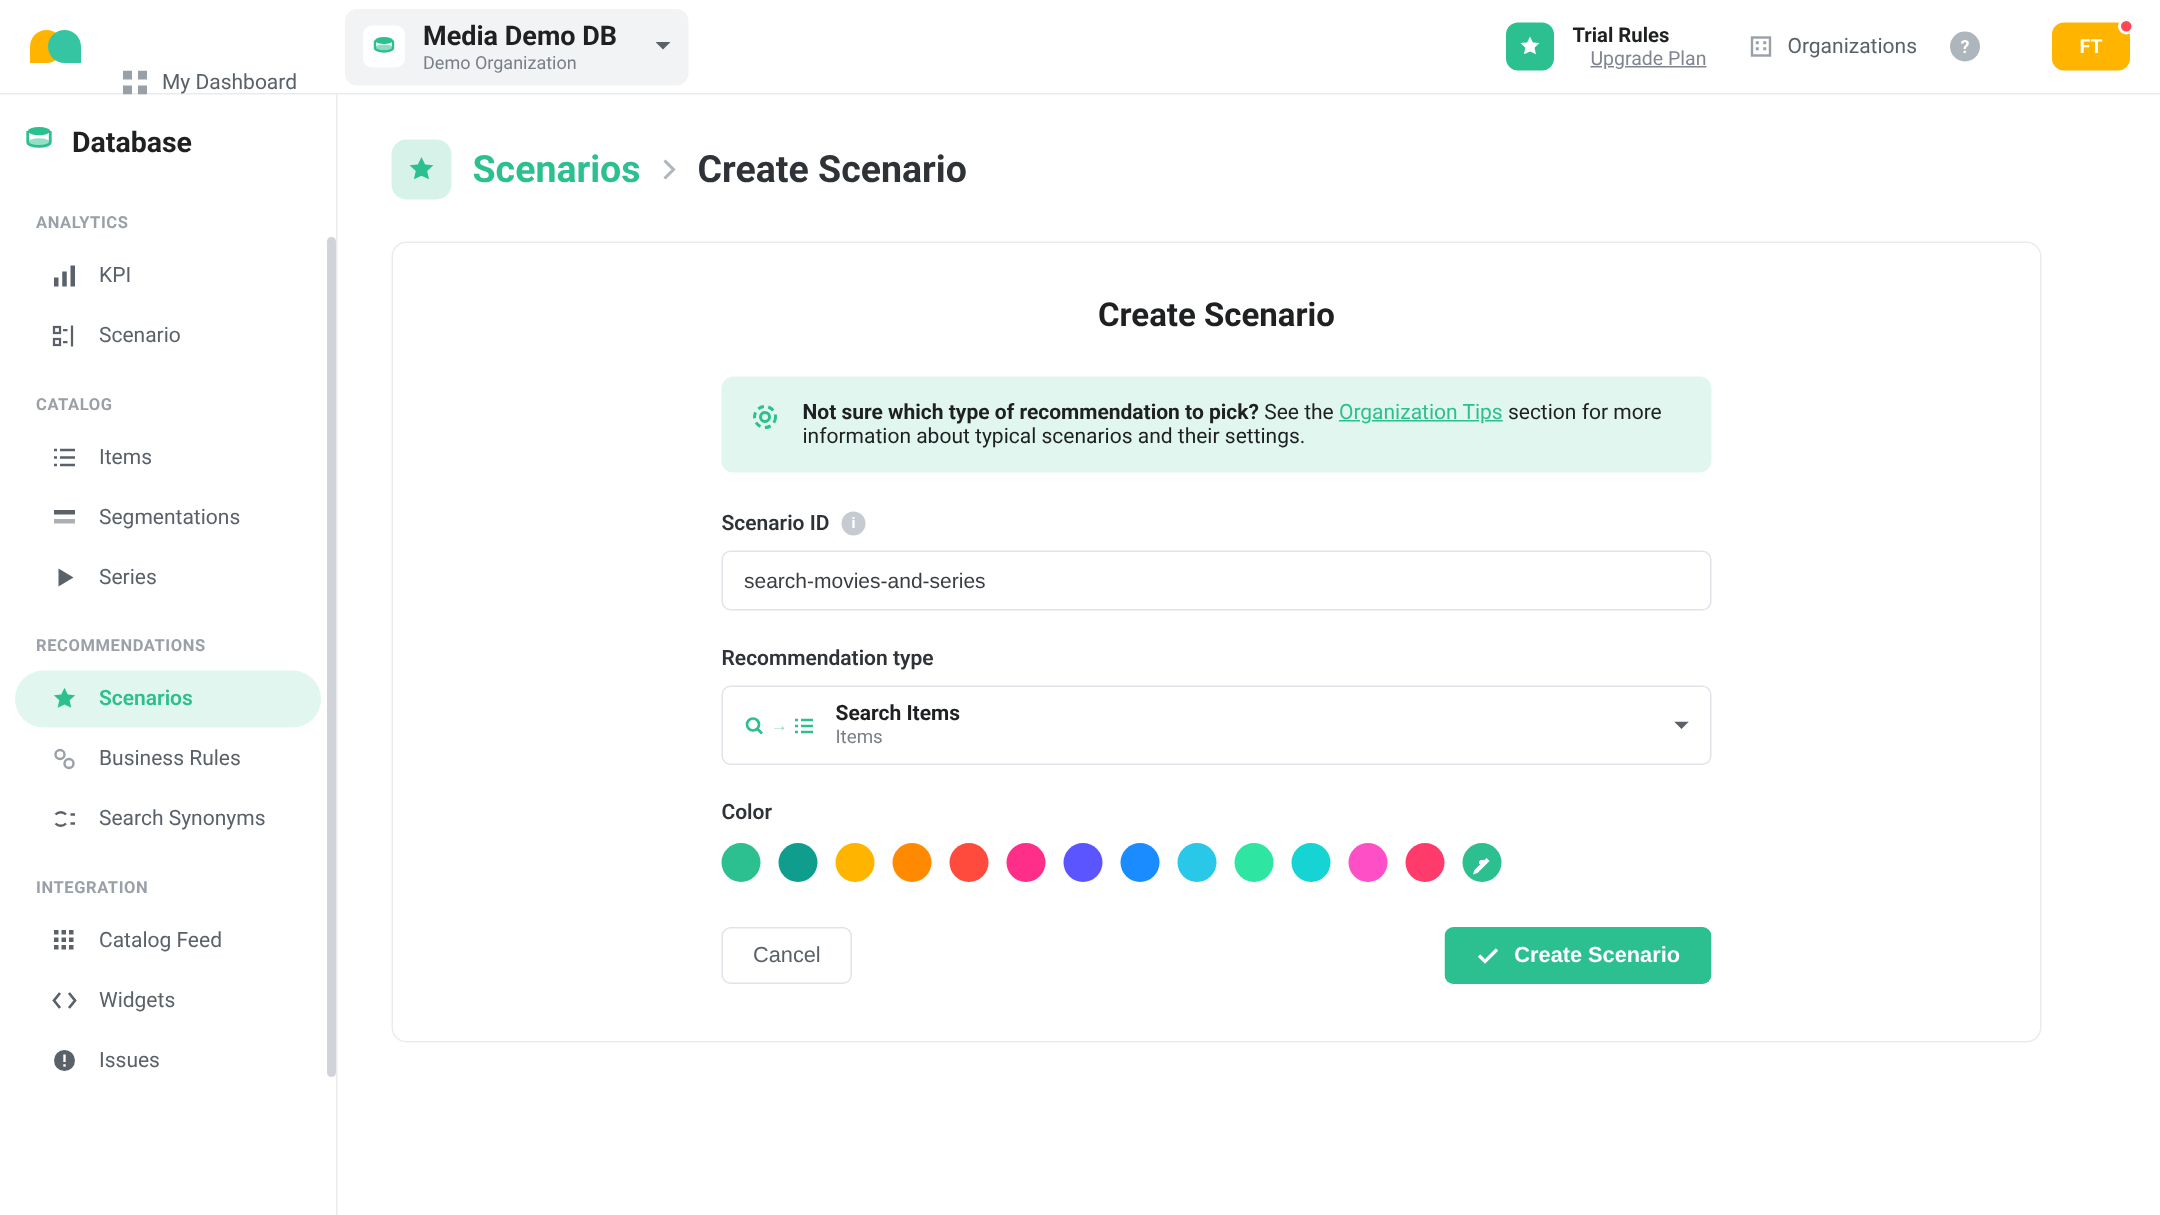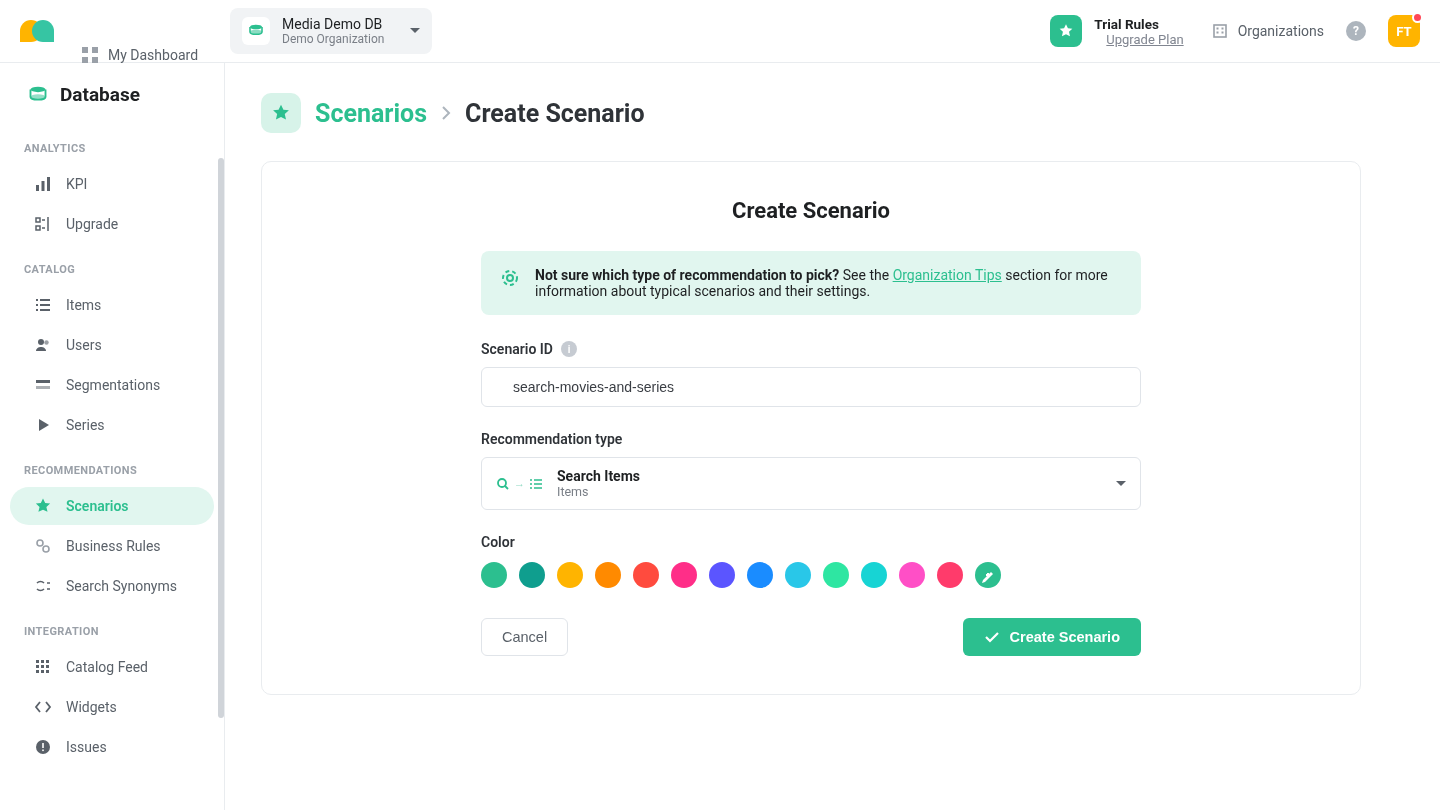--- a/index.html
+++ b/index.html
@@ -7,39 +7,39 @@
 
 
 .header { display:flex; align-items:center; height:63px; padding:0 20px; border-bottom:1px solid #e9ecef; }
 .logo { width:34px; height:22px; position:relative; margin-right:28px; }
 .logo::before { content:""; position:absolute; width:22px; height:22px; background:#ffb400; border-radius:50% 50% 50% 0; left:0; }
 .logo::after  { content:""; position:absolute; width:22px; height:22px; background:#36c5a3; border-radius:50% 50% 0 50%; left:12px; }
 .dash-link { display:flex; align-items:center; gap:10px; color:#5a6169; cursor:pointer; margin-right:32px;margin-top:48px; }
 .dash-icon svg { display:block; }
 .db-switch { display:flex; align-items:center; background:#f1f3f5; border-radius:8px; padding:8px 12px; gap:12px; cursor:pointer; }
 .db-icon { width:28px; height:28px; background:#fff; border-radius:6px; display:flex; align-items:center; justify-content:center; }
-.db-label .t { font-weight:400; font-size:14px; }
+.db-label .t { font-weight:700; font-size:18px; }
 .db-label .o { font-size:12px; color:#7a7f87; }
 .caret { margin-left:14px; }
 .spacer { flex:1; }
 .plan-box { display:flex; align-items:center; gap:12px; margin-right:28px; }
 .plan-ico { width:32px; height:32px; background:#2cbf8f; border-radius:8px; display:flex; align-items:center; justify-content:center; }
 .plan-txt .t { font-weight:700; font-size:13.5px; }
 .plan-txt .u { font-size:13px; color:#808590; text-decoration:underline; cursor:pointer;margin-left:12px; }
 .org-link { display:flex; align-items:center; gap:10px; color:#5a6169; cursor:pointer; margin-right:22px; }
 .help-ico { width:20px; height:20px; border-radius:50%; background:#adb5bd; color:#fff; font-size:12px; font-weight:700; display:inline-flex; align-items:center; justify-content:center; margin-right:22px; cursor:pointer; }
-.avatar { position:relative; width:32px; height:32px; border-radius:8px; background:#ffb400; color:#fff; font-weight:700; font-size:13px; display:inline-flex; align-items:center; justify-content:center; cursor:pointer; }
+.avatar { position:relative; width:52px; height:32px; border-radius:8px; background:#ffb400; color:#fff; font-weight:700; font-size:13px; display:inline-flex; align-items:center; justify-content:center; cursor:pointer;margin-left:26px; }
 .avatar .dot { position:absolute; top:-3px; right:-3px; width:11px; height:11px; background:#ff4757; border:2px solid #fff; border-radius:50%; }
 
 
 .page { display:flex; height:747px; }
 .sidebar { width:225px; border-right:1px solid #e9ecef; padding:20px 0 20px 0; overflow-y:auto; position:relative; }
 .sidebar::-webkit-scrollbar { width:6px; }
 .sb-scroll { position:absolute; right:0; top:95px; width:6px; height:560px; background:#d0d4d9; border-radius:3px; }
-.sb-title { display:flex; align-items:center; gap:12px; padding:0 28px 18px; }
+.sb-title { display:flex; align-items:flex-start; gap:12px; padding:0 16px 18px; }
 .sb-title h2 { font-size:19px; font-weight:700; }
 .sb-group { font-size:11px; font-weight:700; letter-spacing:.4px; color:#9aa0a8; padding:18px 24px 10px; }
 .sb-item { display:flex; align-items:center; gap:14px; padding:10px 24px; color:#5a6169; cursor:pointer; border-radius:22px; margin:0 10px 2px 10px; }
 .sb-item.active { background:#e1f6ef; color:#2cbf8f; font-weight:600; }
 .sb-item svg, .sb-item .ic { width:18px; height:18px; flex:none; }
 
 
 .main { flex:1; padding:30px 36px; overflow:auto; }
 .breadcrumb { display:flex; align-items:center; gap:14px; margin-bottom:28px; }
 .bc-ico { width:40px; height:40px; border-radius:10px; background:#d7f3e9; display:flex; align-items:center; justify-content:center; }
@@ -48,21 +48,21 @@
 .bc-cur { font-size:25px; font-weight:700; color:#2f3338; }
 .card { border:1px solid #e9ecef; border-radius:10px; padding:36px 60px 38px; max-width:1100px; }
 .card h1 { text-align:center; font-size:22px; font-weight:700; margin-bottom:28px; }
 .form { max-width:660px; margin:0 auto; }
 .hint { background:#e1f6ef; border-radius:8px; padding:16px 20px; display:flex; gap:16px; margin-bottom:26px; }
 .hint-ico { width:18px; height:18px; flex:none; margin-top:2px; }
 .hint b { font-weight:700; }
 .hint a { color:#2cbf8f; text-decoration:underline; cursor:pointer; }
 .field-lbl { font-weight:600; font-size:14px; color:#2f3338; margin-bottom:10px; display:flex; align-items:flex-end; gap:8px; }
 .info-dot { width:16px; height:16px; border-radius:50%; background:#c6cbd2; color:#fff; font-size:10px; font-weight:700; display:inline-flex; align-items:center; justify-content:center; }
-.txt-input { width:100%; border:1px solid #e0e4e9; border-radius:6px; padding:11px 31px; font-size:14px; color:#3a3e44; margin-bottom:24px; }
+.txt-input { width:100%; border:1px solid #e0e4e9; border-radius:6px; padding:11px 14px; font-size:14px; color:#3a3e44; margin-bottom:24px; }
 .select { width:100%; border:1px solid #e0e4e9; border-radius:6px; padding:10px 14px; display:flex; align-items:center; gap:14px; cursor:pointer; margin-bottom:24px; }
 .sel-ico { display:flex; align-items:center; gap:4px; color:#2cbf8f; }
 .sel-lbl .t { font-weight:700; font-size:14px;text-align:right; }
 .sel-lbl .s { font-size:12.5px; color:#7a7f87; }
 .swatches { display:flex; gap:12px; margin:12px 0 30px; }
 .sw { width:26px; height:26px; border-radius:50%; cursor:pointer; position:relative; }
 .sw.pen::after { content:""; position:absolute; inset:0; background: radial-gradient(circle,#fff 0 2px, transparent 2px); }
 .actions { display:flex; justify-content:space-between; }
 .btn { border-radius:6px; padding:10px 20px; font-size:14.5px; cursor:pointer; border:1px solid transparent; }
 .btn-sec { background:#fff; border-color:#e0e4e9; color:#5a6169; }
@@ -162,41 +162,31 @@
     <span>KPI</span>
   </div>
   <div class="sb-item">
     <span class="ic">
           <svg width="18" height="18" viewBox="0 0 18 18">
             <rect x="2" y="3" width="4" height="4" fill="none" stroke="#5a6169" stroke-width="1.5"></rect>
             <rect x="2" y="11" width="4" height="4" fill="none" stroke="#5a6169" stroke-width="1.5"></rect>
             <path d="M8 5h3M8 13h3M14 2v14" stroke="#5a6169" stroke-width="1.5"></path>
           </svg>
         </span>
-    <span>Upgrade</span>
+    <span>Scenario</span>
   </div>
 
   <div class="sb-group">CATALOG</div>
   <div class="sb-item">
     <span class="ic">
           <svg width="18" height="18" viewBox="0 0 18 18">
             <path d="M2 4h2M6 4h10M2 9h2M6 9h10M2 14h2M6 14h10" stroke="#5a6169" stroke-width="1.8"></path>
           </svg>
         </span>
     <span>Items</span>
-  </div>
-  <div class="sb-item">
-    <span class="ic">
-          <svg width="18" height="18" viewBox="0 0 18 18">
-            <circle cx="7" cy="6" r="3" fill="#5a6169"></circle>
-            <circle cx="12.5" cy="6.5" r="2.2" fill="#5a6169" opacity=".6"></circle>
-            <path d="M2 15c0-2.5 2.5-4 5-4s5 1.5 5 4" fill="#5a6169"></path>
-          </svg>
-        </span>
-    <span>Users</span>
   </div>
   <div class="sb-item">
     <span class="ic">
           <svg width="18" height="18" viewBox="0 0 18 18">
             <rect x="2" y="4" width="14" height="3" fill="#5a6169"></rect>
             <rect x="2" y="10" width="14" height="3" fill="#5a6169" opacity=".5"></rect>
           </svg>
         </span>
     <span>Segmentations</span>
   </div>

